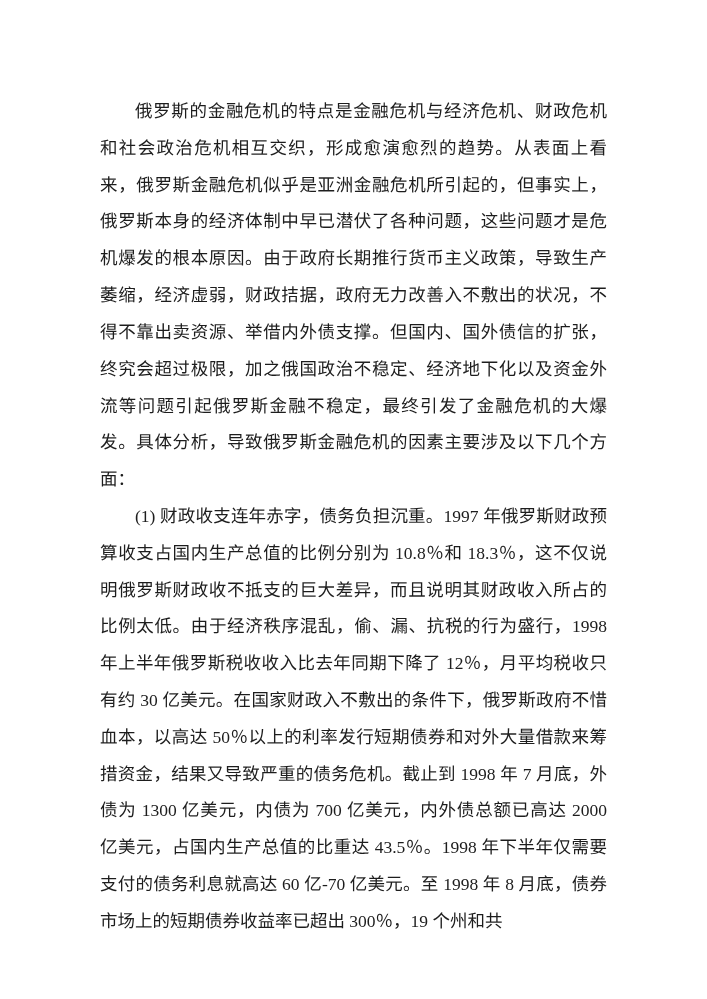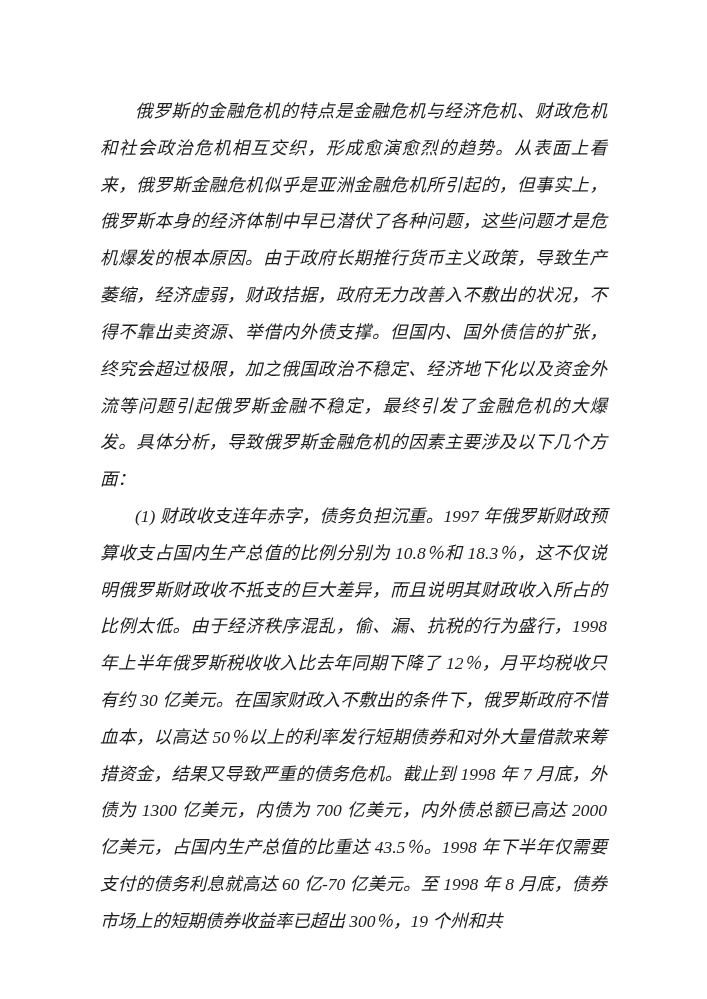--- a/index.html
+++ b/index.html
@@ -9,21 +9,20 @@
   }
   .page {
     position: relative;
     box-sizing: border-box;
     width: 707px;
     height: 999px;
     margin: 0;
     background: #ffffff;
     padding: 93px 100px 0 100px;
     overflow: hidden;
-    font-style: italic;
   }
   .para {
     margin: 0;
     padding: 0;
     font-family: "Liberation Serif", "DejaVu Serif", serif;
     font-size: 17.5px;
     line-height: 36.82px;
     color: #1d1d1d;
     text-align: justify;
     text-indent: 2em;

